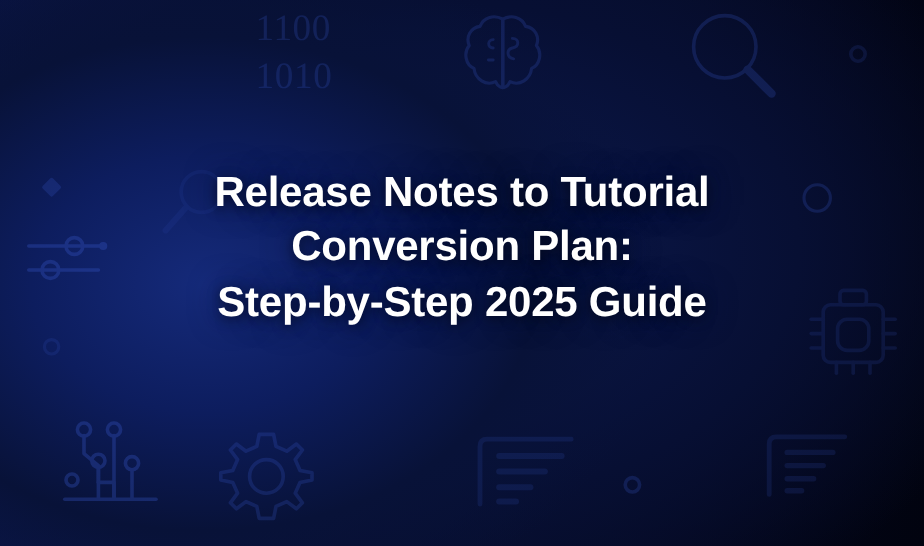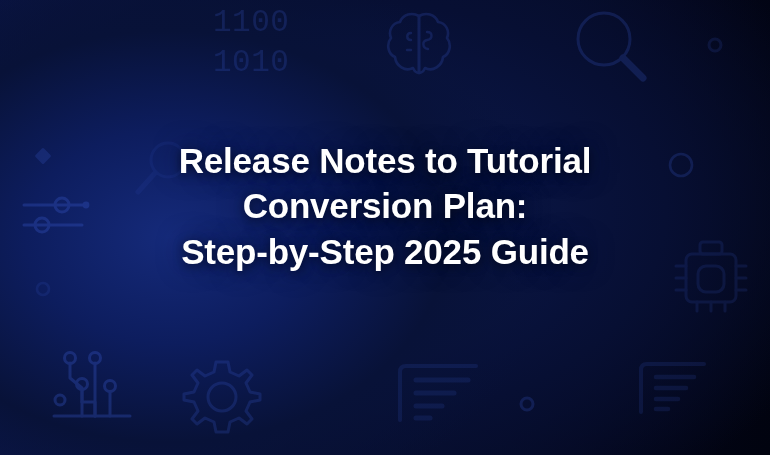--- a/index.html
+++ b/index.html
@@ -36,21 +36,21 @@
   }
   .deco svg .fl { fill: #3a5bd0; stroke: none; }
 
   
   .op-hi   { opacity: 0.30; }
   .op-med  { opacity: 0.22; }
   .op-lo   { opacity: 0.15; }
   .op-xlo  { opacity: 0.10; }
 
   .binary-text {
-    font-family: Liberation Mono, monospace;
+    font-family: Liberation Serif, serif;
     font-size: 31px;
     font-weight: 400;
     color: #3a5bd0;
     line-height: 1.30;
     letter-spacing: 0.5px;
     white-space: pre;
   }
 
   
   #title-block {

